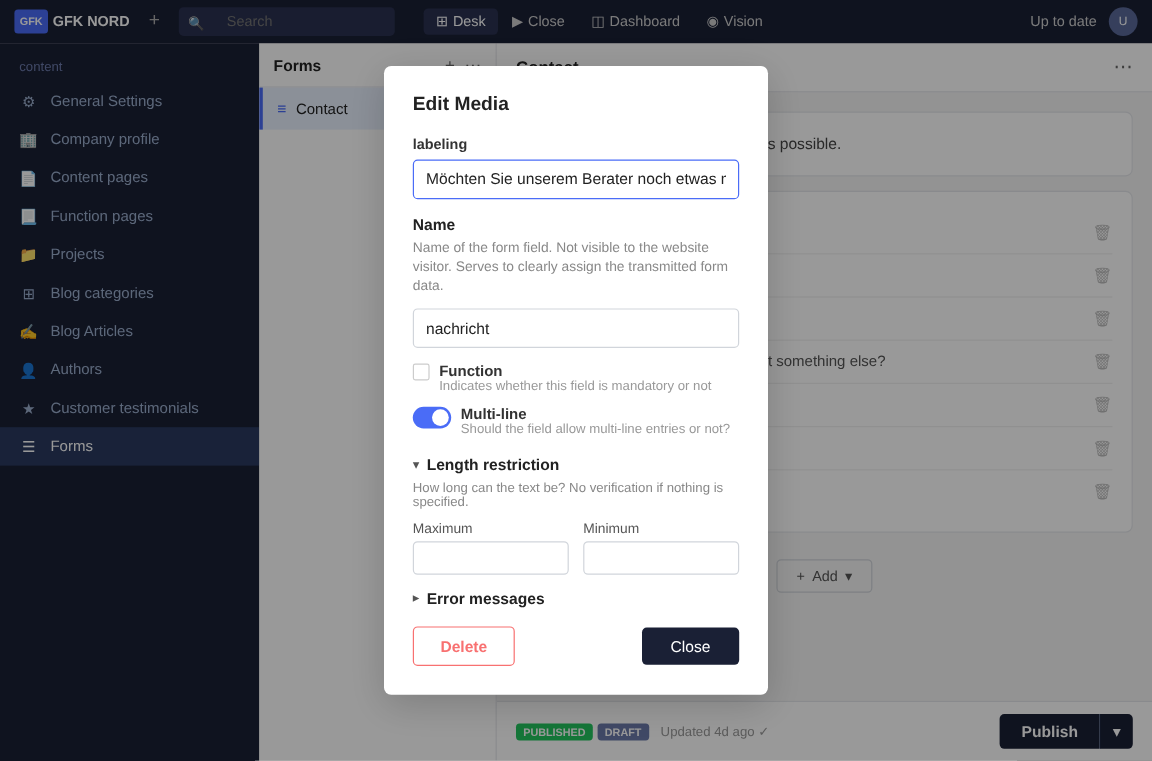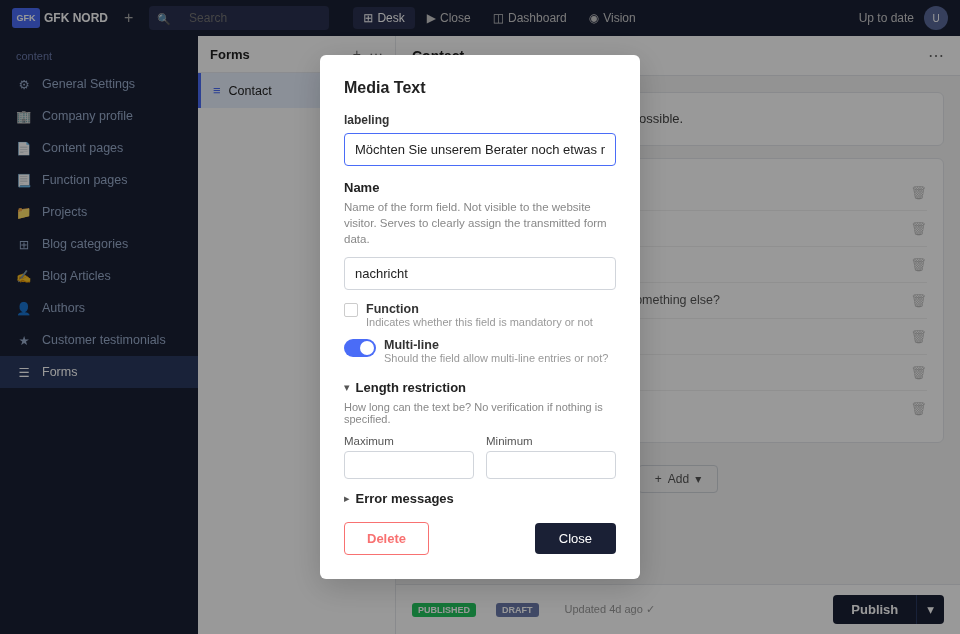--- a/index.html
+++ b/index.html
@@ -18,21 +18,21 @@
     .topnav-nav { display: flex; align-items: center; gap: 2px; margin-left: 8px; }
     .topnav-nav-item { display: flex; align-items: center; gap: 4px; color: #ccc; padding: 4px 10px; border-radius: 4px; cursor: pointer; font-size: 12px; }
     .topnav-nav-item.active { background: #2a3150; color: #fff; }
     .topnav-right { margin-left: auto; display: flex; align-items: center; gap: 10px; color: #ccc; font-size: 12px; }
     .avatar { width: 24px; height: 24px; border-radius: 50%; background: #5a6a9a; display: flex; align-items: center; justify-content: center; color: #fff; font-size: 10px; }
 
     
     .layout { display: flex; margin-top: 36px; height: calc(634px - 36px); }
 
     
-    .sidebar { width: 198px; background: #1a2035; flex-shrink: 0; overflow-y: auto; }
+    .sidebar { width: 216px; background: #1a2035; flex-shrink: 0; overflow-y: auto; }
     .sidebar-section-label { color: #6b7aaa; font-size: 11px; padding: 14px 16px 6px; text-transform: lowercase; }
     .sidebar-item { display: flex; align-items: center; gap: 10px; padding: 8px 16px; color: #9aadcc; cursor: pointer; font-size: 12.5px; }
     .sidebar-item.active { background: #2a3a60; color: #fff; }
     .sidebar-item-icon { width: 16px; height: 16px; display: flex; align-items: center; justify-content: center; flex-shrink: 0; }
 
     
     .main { flex: 1; display: flex; flex-direction: column; overflow: hidden; }
 
     
     .content-area { flex: 1; display: flex; overflow: hidden; }
@@ -54,21 +54,21 @@
     .contact-title { font-weight: 600; font-size: 14px; color: #222; }
     .contact-more { background: none; border: none; cursor: pointer; color: #666; font-size: 16px; }
     .contact-body { flex: 1; overflow-y: auto; padding: 16px; }
     .contact-card { background: #fff; border-radius: 6px; margin-bottom: 12px; padding: 16px; border: 1px solid #e5e7eb; }
     .contact-card p { font-size: 13px; color: #444; line-height: 1.5; }
     .contact-card-row { display: flex; align-items: center; justify-content: space-between; padding: 10px 0; border-bottom: 1px solid #f0f0f0; }
     .contact-card-row:last-child { border-bottom: none; }
     .contact-card-text { font-size: 12.5px; color: #555; }
     .trash-icon { color: #bbb; cursor: pointer; font-size: 13px; }
     .contact-footer { padding: 10px 16px; background: #fff; border-top: 1px solid #e5e7eb; display: flex; align-items: center; justify-content: space-between; }
-    .publish-badges { display: flex; gap: 20px; align-items: center; text-align: right; }
+    .publish-badges { display: flex; gap: 4px; align-items: center; text-align: right; }
     .badge-published { background: #22c55e; color: #fff; font-size: 9px; padding: 2px 6px; border-radius: 3px; text-transform: uppercase; font-weight: 700; }
     .badge-draft { background: #6b7aaa; color: #fff; font-size: 9px; padding: 2px 6px; border-radius: 3px; text-transform: uppercase; font-weight: 700; }
     .updated-text { font-size: 11px; color: #999; margin-left: 6px; }
     .publish-btn-group { display: flex; }
     .publish-btn { background: #1a2035; color: #fff; border: none; padding: 7px 18px; border-radius: 4px 0 0 4px; font-size: 13px; font-weight: 600; cursor: pointer; }
     .publish-btn-arrow { background: #1a2035; color: #fff; border: none; border-left: 1px solid #2a3a60; padding: 7px 10px; border-radius: 0 4px 4px 0; cursor: pointer; }
 
     
     .add-btn-wrap { display: flex; justify-content: center; padding: 10px; }
     .add-btn { display: flex; align-items: center; gap: 6px; background: none; border: 1px solid #d1d5db; padding: 6px 16px; border-radius: 4px; font-size: 12px; color: #555; cursor: pointer; }
@@ -273,21 +273,21 @@
           </div>
         </div>
       </div>
 
     </div>
   </div>
 </div>
 
 <div class="overlay">
   <div class="modal">
-    <div class="modal-title">Media Text</div>
+    <div class="modal-title">Edit Media</div>
 
     <div class="modal-label">labeling</div>
     <input class="modal-input" type="text" value="Möchten Sie unserem Berater noch etwas mitteilen?|" style="">
 
     <div class="modal-section-title">Name</div>
     <div class="modal-section-desc">Name of the form field. Not visible to the website visitor. Serves to clearly assign the transmitted form data.</div>
     <input class="modal-text-input" type="text" style="margin-bottom: 12px;" value="nachricht">
 
     <div class="modal-checkbox-row">
       <div class="modal-checkbox"></div>

